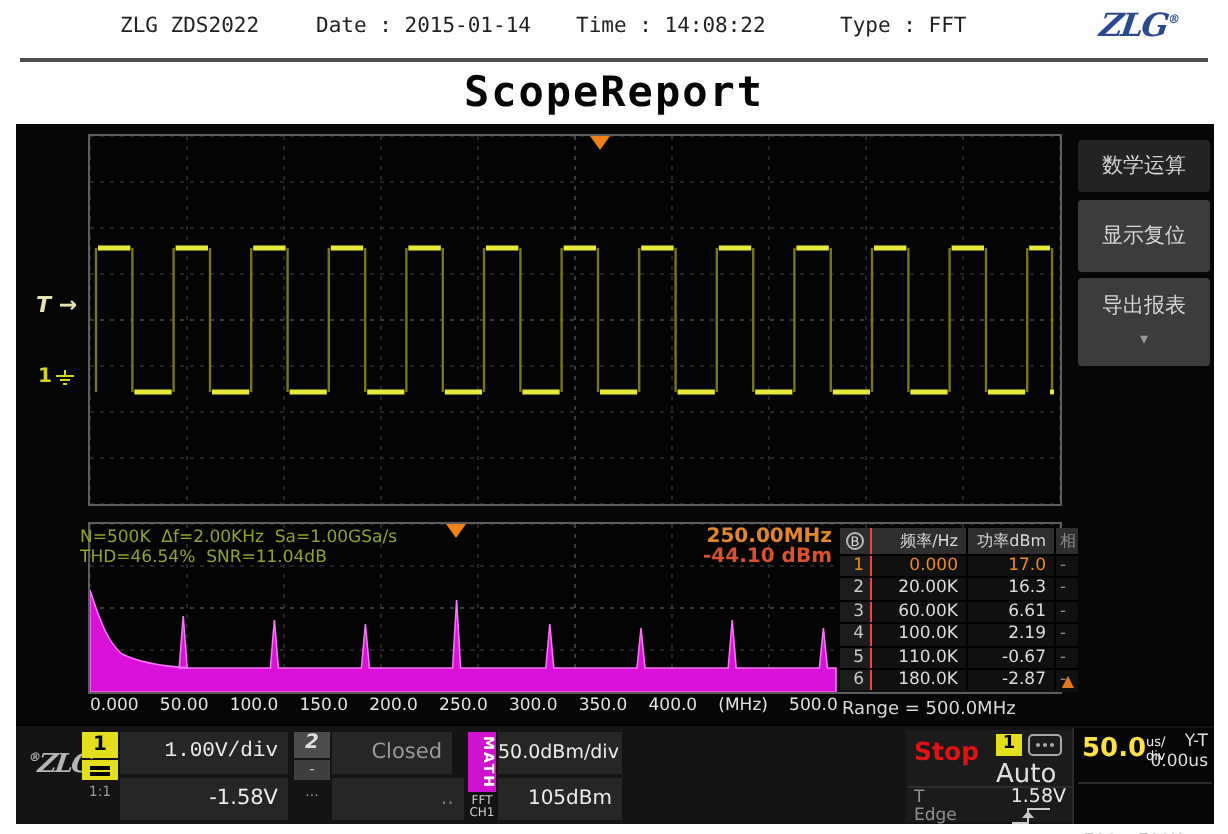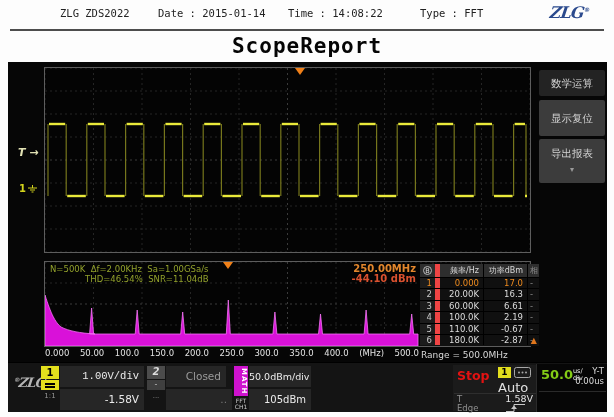--- a/index.html
+++ b/index.html
@@ -24,35 +24,35 @@
   .win svg { position:absolute; left:0; top:0; }
 
   .tri { position:absolute; width:0; height:0; border-left:5px solid transparent;
          border-right:5px solid transparent; border-top:7px solid #f08019; }
   #tri1 { left:287px; top:6px; } #tri2 { left:215px; top:200px; }
 
   #marker-t { position:absolute; left:10px; top:84px;  color:#e2e2b4; font:italic bold 11px "DejaVu Sans",sans-serif; }
   #marker-1 { position:absolute; left:11px; top:121px; color:#d4d41c; font:bold 10px "DejaVu Sans",sans-serif;
               display:flex; align-items:center; gap:2px; }
 
-  #fft-info { position:absolute; left:42px; top:202px; font-size:8.5px; line-height:10px; color:#93a22c; white-space:pre;text-align:right; }
+  #fft-info { position:absolute; left:32px; top:202px; font-size:8.5px; line-height:10px; color:#93a22c; white-space:pre; }
   #fft-cursor { position:absolute; left:250px; top:202px; width:158px; text-align:right; font-size:10px; line-height:10px;font-weight:bold; }
   #fft-cursor .f1 { color:#e2862c; } #fft-cursor .f2 { color:#d9512f; }
 
   #axis-row { position:absolute; left:37px; top:286px; width:374px; display:flex;
               justify-content:space-between; font-size:8.5px; color:#e3e3e3; }
   #range-label { position:absolute; left:413px; top:288px; font-size:9px; color:#d8d8d8; }
 
   
   #tbl { position:absolute; left:412px; top:202px; width:119px; height:82px; background:#101010;
          overflow:hidden; z-index:5; font-size:8.5px; color:#dcdcdc; }
   .trw { display:flex; height:11.4px; line-height:11.4px; border-top:1px solid #000; }
   #tbl-hdr { display:flex; height:13px; line-height:13px; background:#2e2e2e; font-size:8px; color:#d8d8d8; }
   .c0 { width:15px; text-align:center; }
-  .c1 { width:48px; text-align:right; padding-right:4px; border-left:5px solid #ef4444; }
+  .c1 { width:48px; text-align:right; padding-right:4px; border-left:1px solid #ef4444; }
   .c2 { width:44px; text-align:right; padding-right:4px; border-left:1px solid #000; }
   .c3 { width:12px; text-align:left; padding-left:2px; border-left:1px solid #000; color:#8a8a8a; overflow:hidden; }
   .trw .c0 { background:#1c1c1c; color:#c8c8c8; text-align:right; padding-right:3px; }
   .row-hl, .row-hl .c0 { color:#ef8b1e !important; }
   #tbl-bicon { display:inline-block; width:9px; height:9px; border:1px solid #b9b9b9; border-radius:50%;
                font-size:6.5px; line-height:8px; color:#dddddd; margin-top:2px; }
   #tbl-scroll { position:absolute; right:2px; bottom:1px; color:#e0761c; font-size:8px; line-height:8px; }
 
   
   .sidebtn { position:absolute; left:531px; width:66px; text-align:center; color:#d4d4d4;
@@ -97,21 +97,21 @@
   #trig-kbd  { position:absolute; left:61px; top:2px; }
   #trig-auto { position:absolute; left:45px; top:15px; font-size:13px; color:#e0e0e0; }
   #trig-hl   { position:absolute; left:1px; top:28px; width:86px; border-top:1px solid #2e2e2e; }
   .srowlbl { color:#909090; font-size:8.5px; }
   #trig-t    { position:absolute; left:4px; top:29px; }
   #trig-lvl  { position:absolute; left:25px; top:28px; width:55px; text-align:right; color:#e8e8e8; font-size:9.5px; }
   #trig-type { position:absolute; left:4px; top:38px; }
   #trig-edge { position:absolute; left:52px; top:38px; }
 
   #tb { position:absolute; left:528px; top:1px; width:71px; height:48px; background:#060606; border-left:1px solid #2a2a2a; }
-  #tb-scale { position:absolute; left:4px; top:3px; font:bold 13px "DejaVu Sans",sans-serif; color:#84cc16; }
+  #tb-scale { position:absolute; left:4px; top:3px; font:bold 13px "DejaVu Sans",sans-serif; color:#fde047; }
   #tb-unit  { position:absolute; left:36px; top:4px; font-size:6.5px; line-height:6.5px; color:#eee; }
   #tb-mode  { position:absolute; right:3px; top:2px;  font-size:8.5px; color:#ddd; }
   #tb-delay { position:absolute; right:3px; top:12px; font-size:8.5px; color:#ddd; }
   #tb-hl    { position:absolute; left:2px; top:27px; width:67px; border-top:1px solid #2a2a2a; }
   #tb-win   { position:absolute; left:5px; top:28px; } #tb-mem  { position:absolute; right:3px; top:28px; }
   #tb-acq   { position:absolute; left:5px; top:38px; } #tb-rate { position:absolute; right:3px; top:38px; }
   #tb .srowlbl, #tb-mem, #tb-rate { color:#8a8a8a; font-size:8.5px;margin-top:24px; }
 </style>
 </head>
 <body>

